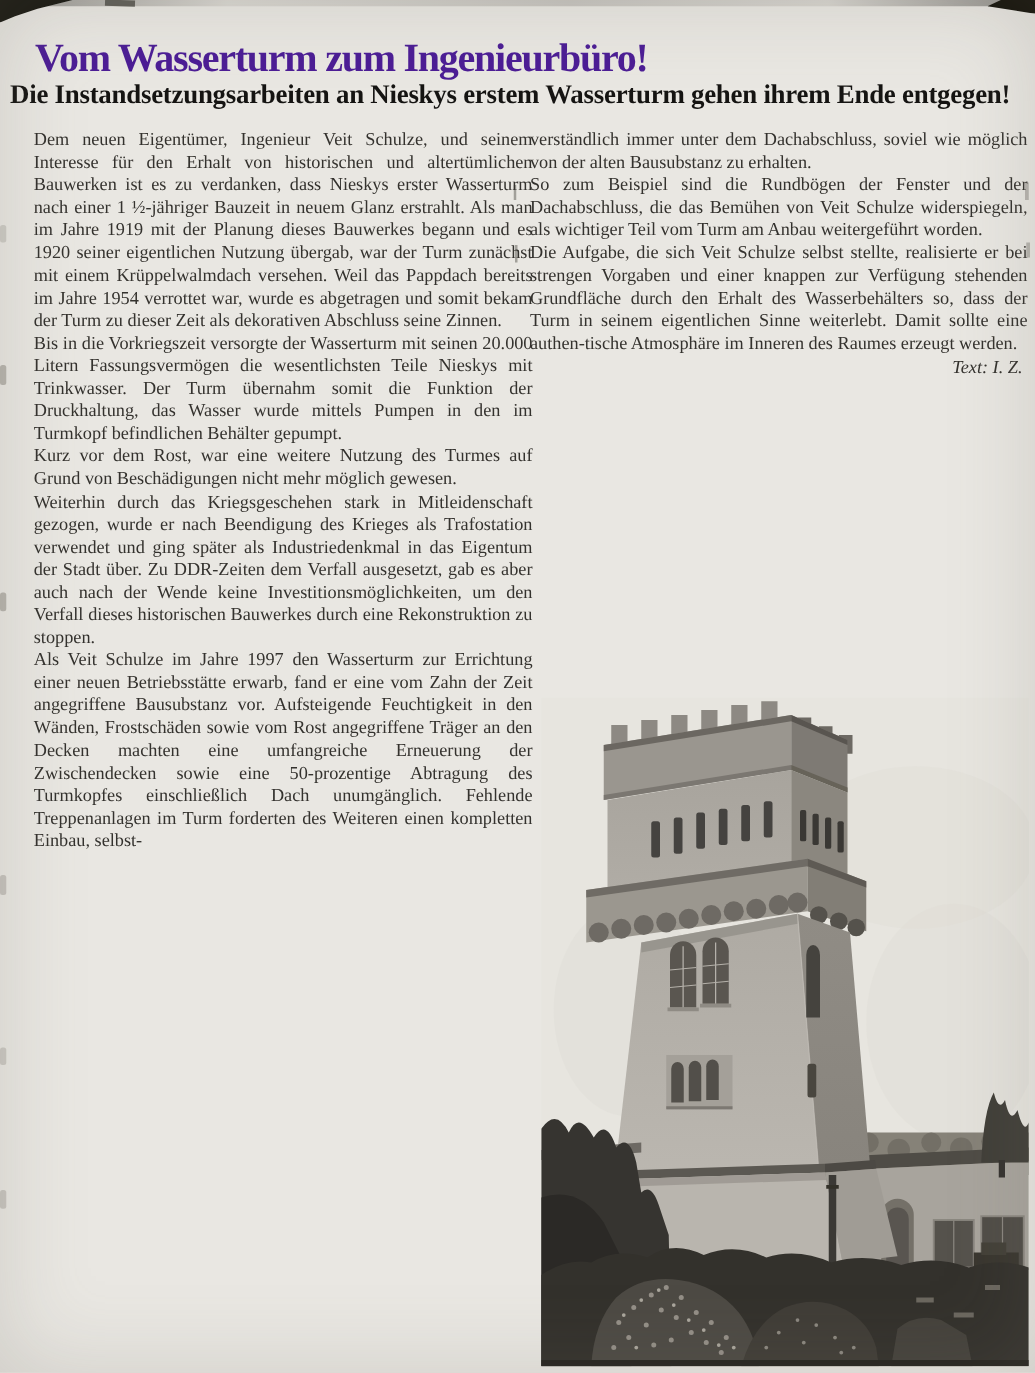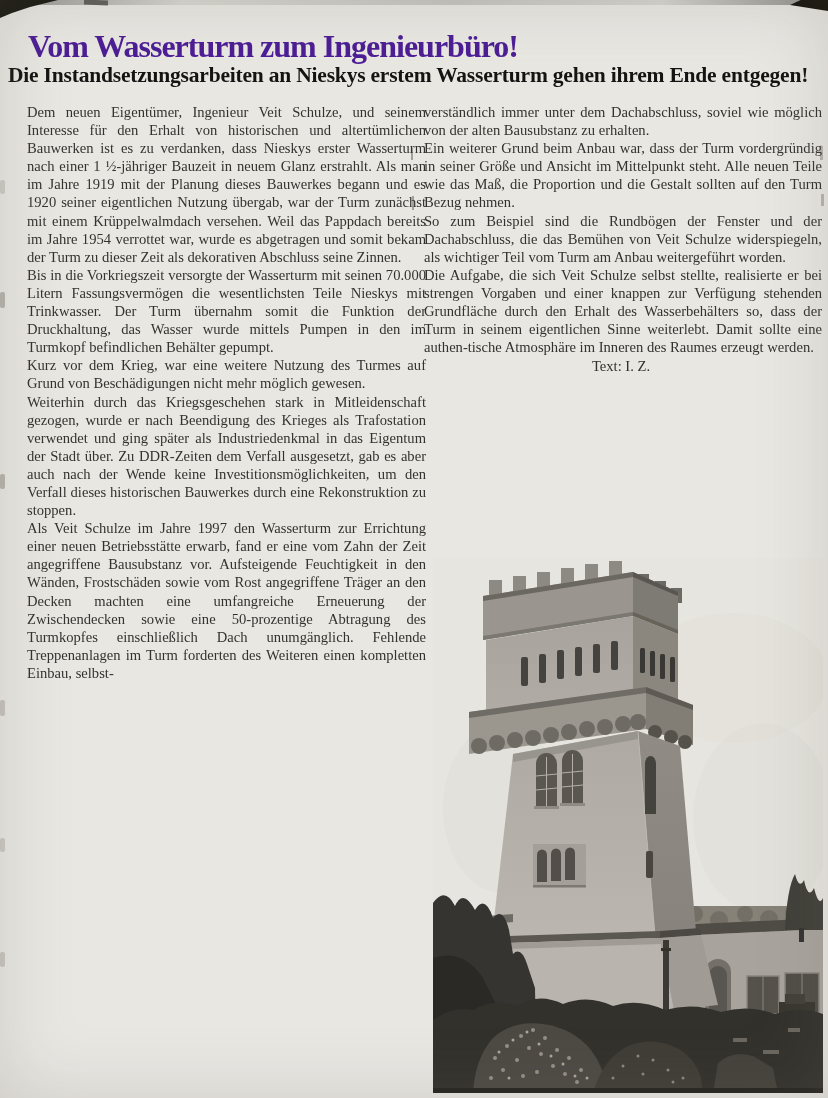--- a/index.html
+++ b/index.html
@@ -23,21 +23,21 @@
     font-size:32px;font-weight:bold;letter-spacing:-1px;color:#4c1d95;}
   .subtitle{position:absolute;left:8px;top:63px;width:814px;margin:0;white-space:nowrap;
     font-size:21.5px;font-weight:bold;letter-spacing:-0.2px;color:#151412;}
   .fit{display:inline-block;white-space:nowrap;transform-origin:left center;}
 
   .col{position:absolute;top:103px;font-size:14.6px;line-height:18.1px;color:#34322e;
     text-align:justify;}
   .col p{margin:0;}
   .col-left{left:14px;width:399px;margin-left:13px;}
   .col-right{left:424px;width:398px;}
-  .credit{text-align:center;padding-right:4px;margin-top:1px !important;}
+  .credit{text-align:right;font-style:italic;padding-right:4px;margin-top:1px !important;}
 
   .photo{position:absolute;left:433px;top:558px;width:390px;height:535px;margin:0;}
   .photo svg{display:block;width:390px;height:535px;}
 </style>
 </head>
 <body>
 
 <div class="page">
 
   <div class="top-smudge"></div>
@@ -53,29 +53,28 @@
   <div class="rtick" style="left:820px;top:146px;height:14px;"></div>
   <div class="rtick" style="left:821px;top:194px;height:12px;"></div>
   <div class="ctick" style="left:411px;top:148px;height:12px;"></div>
   <div class="ctick" style="left:412px;top:196px;height:14px;"></div>
 
   <h1 class="title"><span class="fit">Vom Wasserturm zum Ingenieurbüro!</span></h1>
   <h2 class="subtitle"><span class="fit">Die Instandsetzungsarbeiten an Nieskys erstem Wasserturm gehen ihrem Ende entgegen!</span></h2>
 
   <div class="col col-left">
     <p>Dem neuen Eigentümer, Ingenieur Veit Schulze, und seinem Interesse für den Erhalt von historischen und altertümlichen Bauwerken ist es zu verdanken, dass Nieskys erster Wasserturm nach einer 1 ½-jähriger Bauzeit in neuem Glanz erstrahlt. Als man im Jahre 1919 mit der Planung dieses Bauwerkes begann und es 1920 seiner eigentlichen Nutzung übergab, war der Turm zunächst mit einem Krüppelwalmdach versehen. Weil das Pappdach bereits im Jahre 1954 verrottet war, wurde es abgetragen und somit bekam der Turm zu dieser Zeit als dekorativen Abschluss seine Zinnen.</p>
-    <p>Bis in die Vorkriegszeit versorgte der Wasserturm mit seinen 70.000 Litern Fassungsvermögen die wesentlichsten Teile Nieskys mit Trinkwasser. Der Turm übernahm somit die Funktion der Druckhaltung, das Wasser wurde mittels Pumpen in den im Turmkopf befindlichen Behälter gepumpt.</p>
-    <p>Kurz vor dem Krieg, war eine weitere Nutzung des Turmes auf Grund von Beschädigungen nicht mehr möglich gewesen.</p>
+    <p>Bis in die Vorkriegszeit versorgte der Wasserturm mit seinen 20.000 Litern Fassungsvermögen die wesentlichsten Teile Nieskys mit Trinkwasser. Der Turm übernahm somit die Funktion der Druckhaltung, das Wasser wurde mittels Pumpen in den im Turmkopf befindlichen Behälter gepumpt.</p>
+    <p>Kurz vor dem Rost, war eine weitere Nutzung des Turmes auf Grund von Beschädigungen nicht mehr möglich gewesen.</p>
     <p>Weiterhin durch das Kriegsgeschehen stark in Mitleidenschaft gezogen, wurde er nach Beendigung des Krieges als Trafostation verwendet und ging später als Industriedenkmal in das Eigentum der Stadt über. Zu DDR-Zeiten dem Verfall ausgesetzt, gab es aber auch nach der Wende keine Investitionsmöglichkeiten, um den Verfall dieses historischen Bauwerkes durch eine Rekonstruktion zu stoppen.</p>
     <p>Als Veit Schulze im Jahre 1997 den Wasserturm zur Errichtung einer neuen Betriebsstätte erwarb, fand er eine vom Zahn der Zeit angegriffene Bausubstanz vor. Aufsteigende Feuchtigkeit in den Wänden, Frostschäden sowie vom Rost angegriffene Träger an den Decken machten eine umfangreiche Erneuerung der Zwischendecken sowie eine 50-prozentige Abtragung des Turmkopfes einschließlich Dach unumgänglich. Fehlende Treppenanlagen im Turm forderten des Weiteren einen kompletten Einbau, selbst-</p>
   </div>
 
   <div class="col col-right">
     <p>verständlich immer unter dem Dachabschluss, soviel wie möglich von der alten Bausubstanz zu erhalten.</p>
-    <p>Ein weiterer Grund beim Anbau war, dass der Turm vordergründig in seiner Größe und Ansicht im Mittelpunkt steht. Alle neuen Teile wie das Maß, die Proportion und die Gestalt sollten auf den Turm Bezug nehmen.</p>
     <p>So zum Beispiel sind die Rundbögen der Fenster und der Dachabschluss, die das Bemühen von Veit Schulze widerspiegeln, als wichtiger Teil vom Turm am Anbau weitergeführt worden.</p>
     <p>Die Aufgabe, die sich Veit Schulze selbst stellte, realisierte er bei strengen Vorgaben und einer knappen zur Verfügung stehenden Grundfläche durch den Erhalt des Wasserbehälters so, dass der Turm in seinem eigentlichen Sinne weiterlebt. Damit sollte eine authen-tische Atmosphäre im Inneren des Raumes erzeugt werden.</p>
     <p class="credit">Text: I. Z.</p>
   </div>
 
   <figure class="photo">
     <svg viewBox="0 0 390 535" xmlns="http://www.w3.org/2000/svg">
       <defs>
         <linearGradient id="gTank" x1="0" y1="0" x2="0" y2="1">
           <stop offset="0" stop-color="#a8a49d"></stop>

